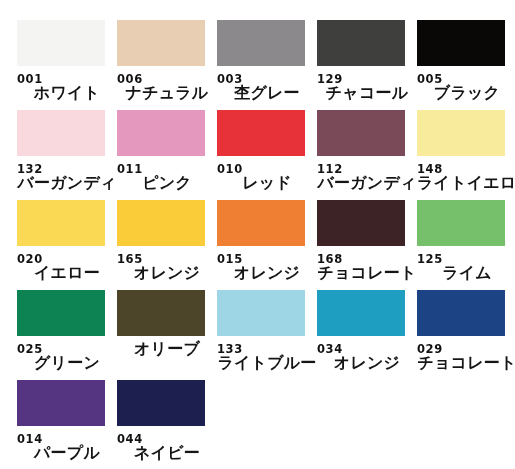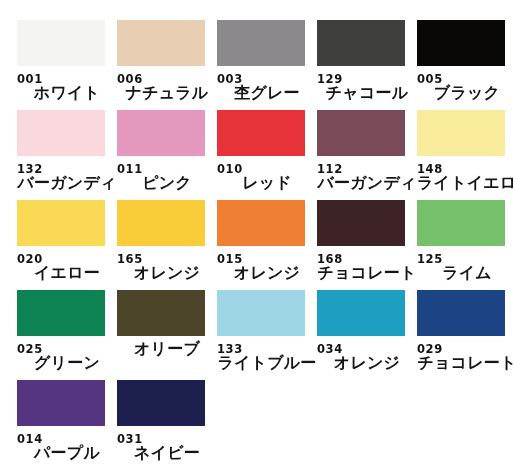--- a/index.html
+++ b/index.html
@@ -203,18 +203,18 @@
     <div class="swatch-cell">
       <div class="swatch-chip" style="background-color: rgb(85, 52, 130);"></div>
       <div class="swatch-meta">
         <div class="swatch-code">014</div>
         <div class="swatch-name">パープル</div>
       </div>
     </div>
     <div class="swatch-cell">
       <div class="swatch-chip" style="background-color: rgb(29, 31, 78);"></div>
       <div class="swatch-meta">
-        <div class="swatch-code">031</div>
+        <div class="swatch-code">044</div>
         <div class="swatch-name">ネイビー</div>
       </div>
     </div>
     <div class="swatch-cell empty"></div>
   </div>
 
 </body></html>

